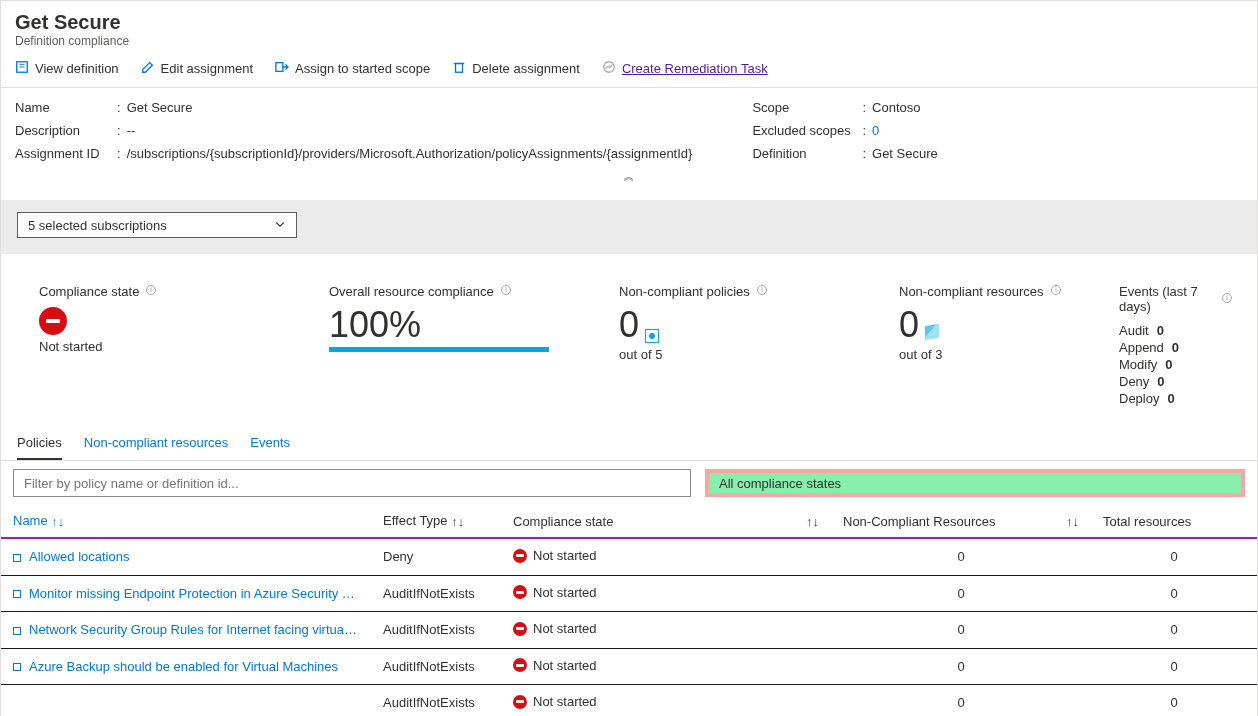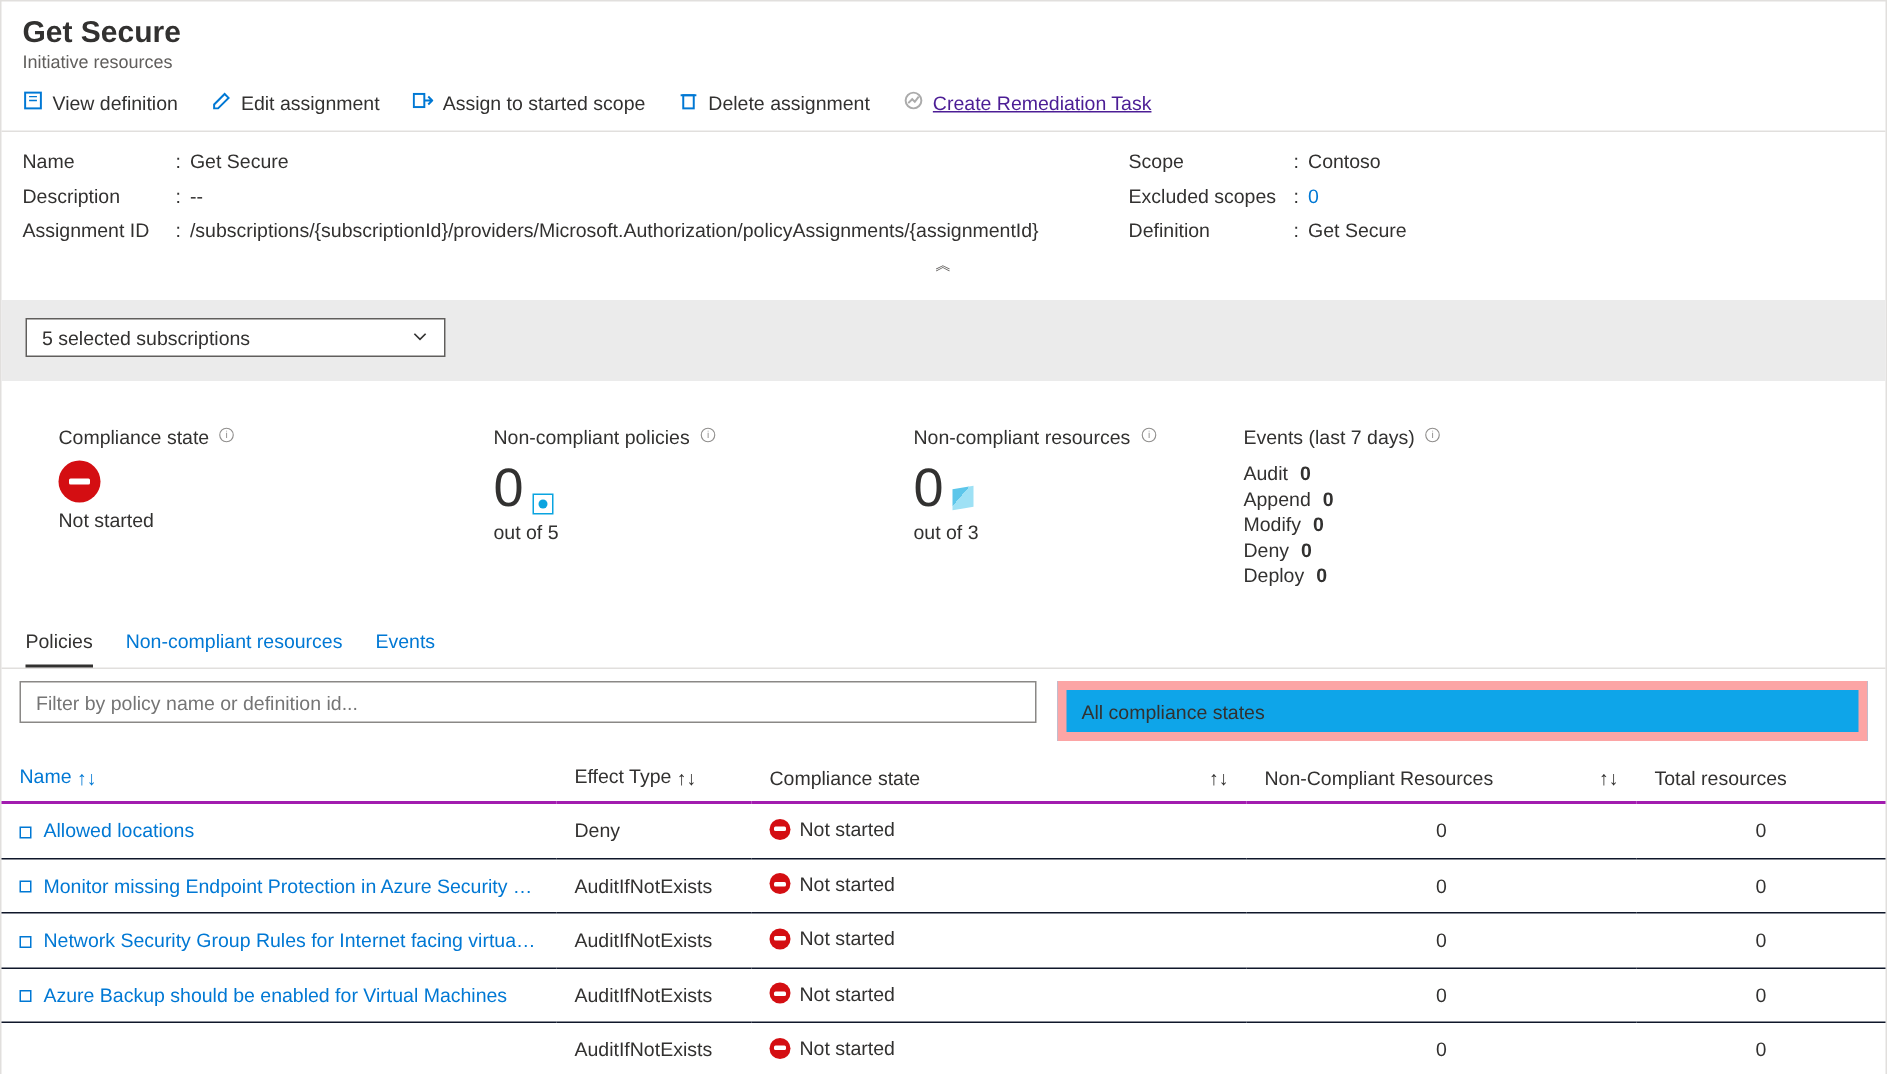--- a/index.html
+++ b/index.html
@@ -49,21 +49,21 @@
   .small-icon-box { width: 14px; height: 14px; border: 1px solid #0aa4e0; display: inline-flex; align-items: center; justify-content: center; }
   .small-icon-box::after { content:""; width:6px; height:6px; background:#0aa4e0; border-radius:50%; }
   .cube-icon { display:inline-block; width:14px; height:14px; background: linear-gradient(135deg,#5cc6ea 40%, #9ee1f5 40%); transform: skewY(-10deg); margin-bottom:4px;}
 
   .tabs { display: flex; gap: 22px; padding: 0 16px; border-bottom: 1px solid #e1dfdd; }
   .tab { padding: 8px 0; cursor: pointer; color: #0078d4; }
   .tab.active { color: #323130; border-bottom: 2px solid #323130; font-weight: 400; }
 
   .filter-row { display: flex; padding: 8px 12px; gap: 14px; }
   .filter-input { flex: 1; height: 28px; border: 1px solid #8a8886; padding: 0 10px; font-size: 13px; }
-  .filter-select { width: 540px; height: 40px; border: 6px solid #fca5a5; padding: 0 10px; display: flex; align-items: center; color: #323130; background:#0ea5e9; cursor:pointer; }
+  .filter-select { width: 540px; height: 28px; border: 4px solid #fca5a5; padding: 0 10px; display: flex; align-items: center; color: #323130; background:#86efac; cursor:pointer; }
 
   table { width: 100%; border-collapse: collapse; }
   thead th { text-align: left; font-weight: 400; color: #323130; font-size: 13px; padding: 8px 12px; border-bottom: 2px solid #a21caf; }
   thead th.link { color: #0078d4; }
   tbody td { padding: 9px 12px; border-top: 1px solid #0f172a; font-size: 13px; }
   tbody td .pname { color: #0078d4; cursor: pointer; }
   .row-ind { display:inline-block; width:8px; height:8px; border:1px solid #0078d4; margin-right:8px; vertical-align:middle; }
   .status-pill { display:inline-flex; align-items:center; gap:6px; }
   .ns-dot { width:14px; height:14px; border-radius:50%; background:#d40e12; position:relative; }
   .ns-dot::after { content:""; position:absolute; left:3px; top:5.5px; width:8px; height:3px; background:#fff; border-radius:1px; }
@@ -75,21 +75,21 @@
   th.state-col { width: 330px; }
   th.noncomp-col { width: 260px; }
   th.total-col { }
 </style>
 </head>
 <body>
 
 <div class="page">
   <div class="header">
     <h1>Get Secure</h1>
-    <div class="subtitle">Initiative resources</div>
+    <div class="subtitle">Definition compliance</div>
   </div>
 
   <div class="toolbar">
     <div class="item">
       <span><svg viewBox="0 0 16 16">
             <rect x="2" y="2" width="12" height="12" fill="none" stroke="#0078d4" stroke-width="1.5"></rect>
             <line x1="5" y1="5" x2="11" y2="5" stroke="#0078d4"></line>
             <line x1="5" y1="8" x2="11" y2="8" stroke="#0078d4"></line>
           </svg></span>
       <span>View definition</span>
@@ -176,20 +176,31 @@
     <div class="stat compliance">
       <div class="stat-title">
           <span>Compliance state</span>
           <span class="info-icon"><svg viewBox="0 0 16 16">
               <circle cx="8" cy="8" r="6" fill="none" stroke="#605e5c"></circle>
               <text x="8" y="11" text-anchor="middle" font-size="9" fill="#605e5c">i</text>
             </svg></span>
         </div>
       <div class="notstarted-icon"></div>
       <div class="under">Not started</div>
+    </div>
+    <div class="stat overall">
+      <div class="stat-title">
+          <span>Overall resource compliance</span>
+          <span class="info-icon"><svg viewBox="0 0 16 16">
+              <circle cx="8" cy="8" r="6" fill="none" stroke="#605e5c"></circle>
+              <text x="8" y="11" text-anchor="middle" font-size="9" fill="#605e5c">i</text>
+            </svg></span>
+        </div>
+      <div class="big">100%</div>
+      <div class="bar"></div>
     </div>
     <div class="stat np-policies">
       <div class="stat-title">
           <span>Non-compliant policies</span>
           <span class="info-icon"><svg viewBox="0 0 16 16">
               <circle cx="8" cy="8" r="6" fill="none" stroke="#605e5c"></circle>
               <text x="8" y="11" text-anchor="middle" font-size="9" fill="#605e5c">i</text>
             </svg></span>
         </div>
       <div class="big-with-icon">

